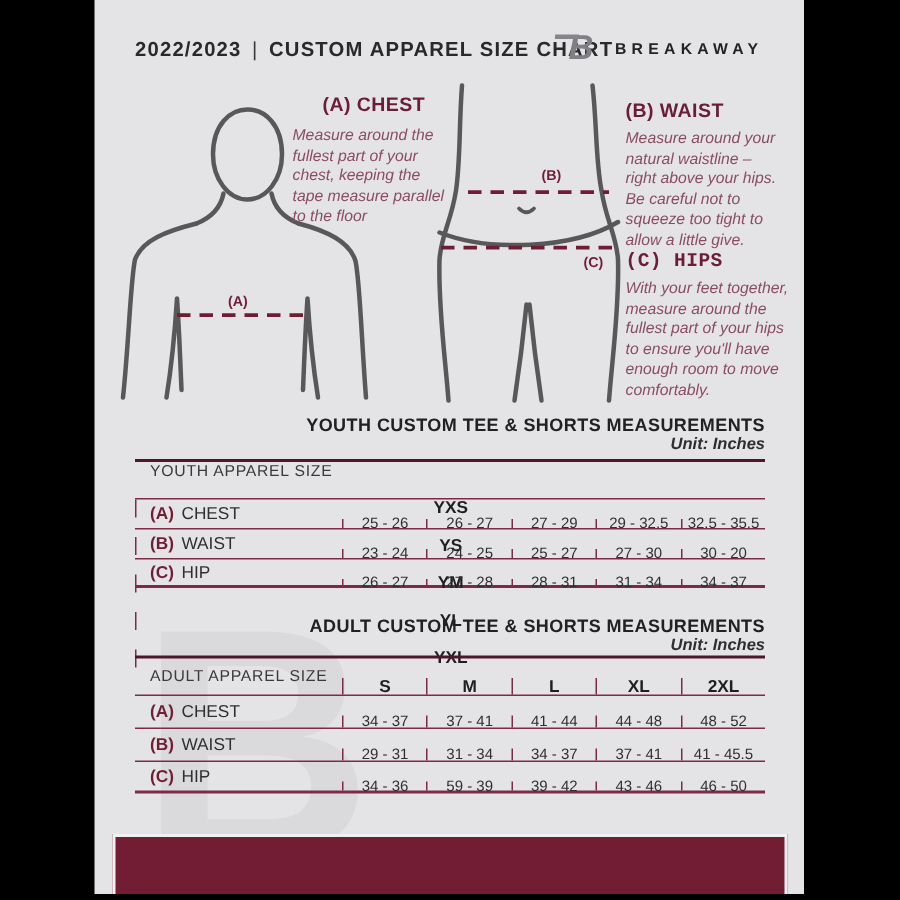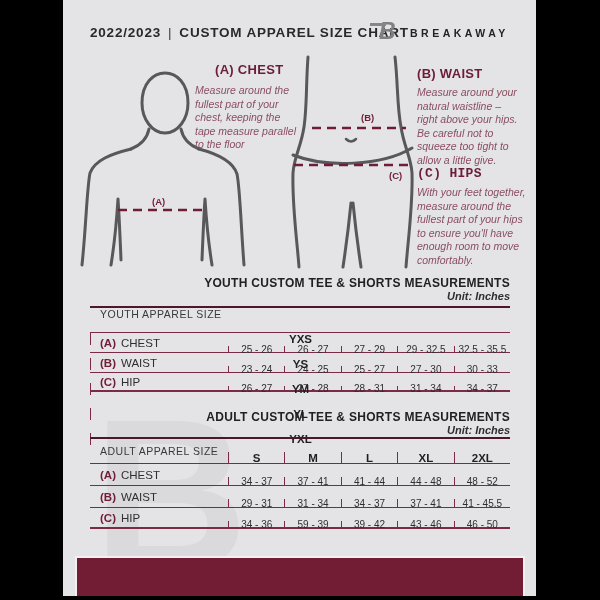--- a/index.html
+++ b/index.html
@@ -127,21 +127,21 @@
     </div>
     <div class="trow">
       <div class="c0">
           <span class="rk">(B)</span>
           <span class="rl">WAIST</span>
         </div>
       <div class="cv val">23 - 24</div>
       <div class="cv val">24 - 25</div>
       <div class="cv val">25 - 27</div>
       <div class="cv val">27 - 30</div>
-      <div class="cv val">30 - 33</div>
+      <div class="cv val">30 - 20</div>
     </div>
     <div class="trow last">
       <div class="c0">
           <span class="rk">(C)</span>
           <span class="rl">HIP</span>
         </div>
       <div class="cv val">26 - 27</div>
       <div class="cv val">27 - 28</div>
       <div class="cv val">28 - 31</div>
       <div class="cv val">31 - 34</div>

